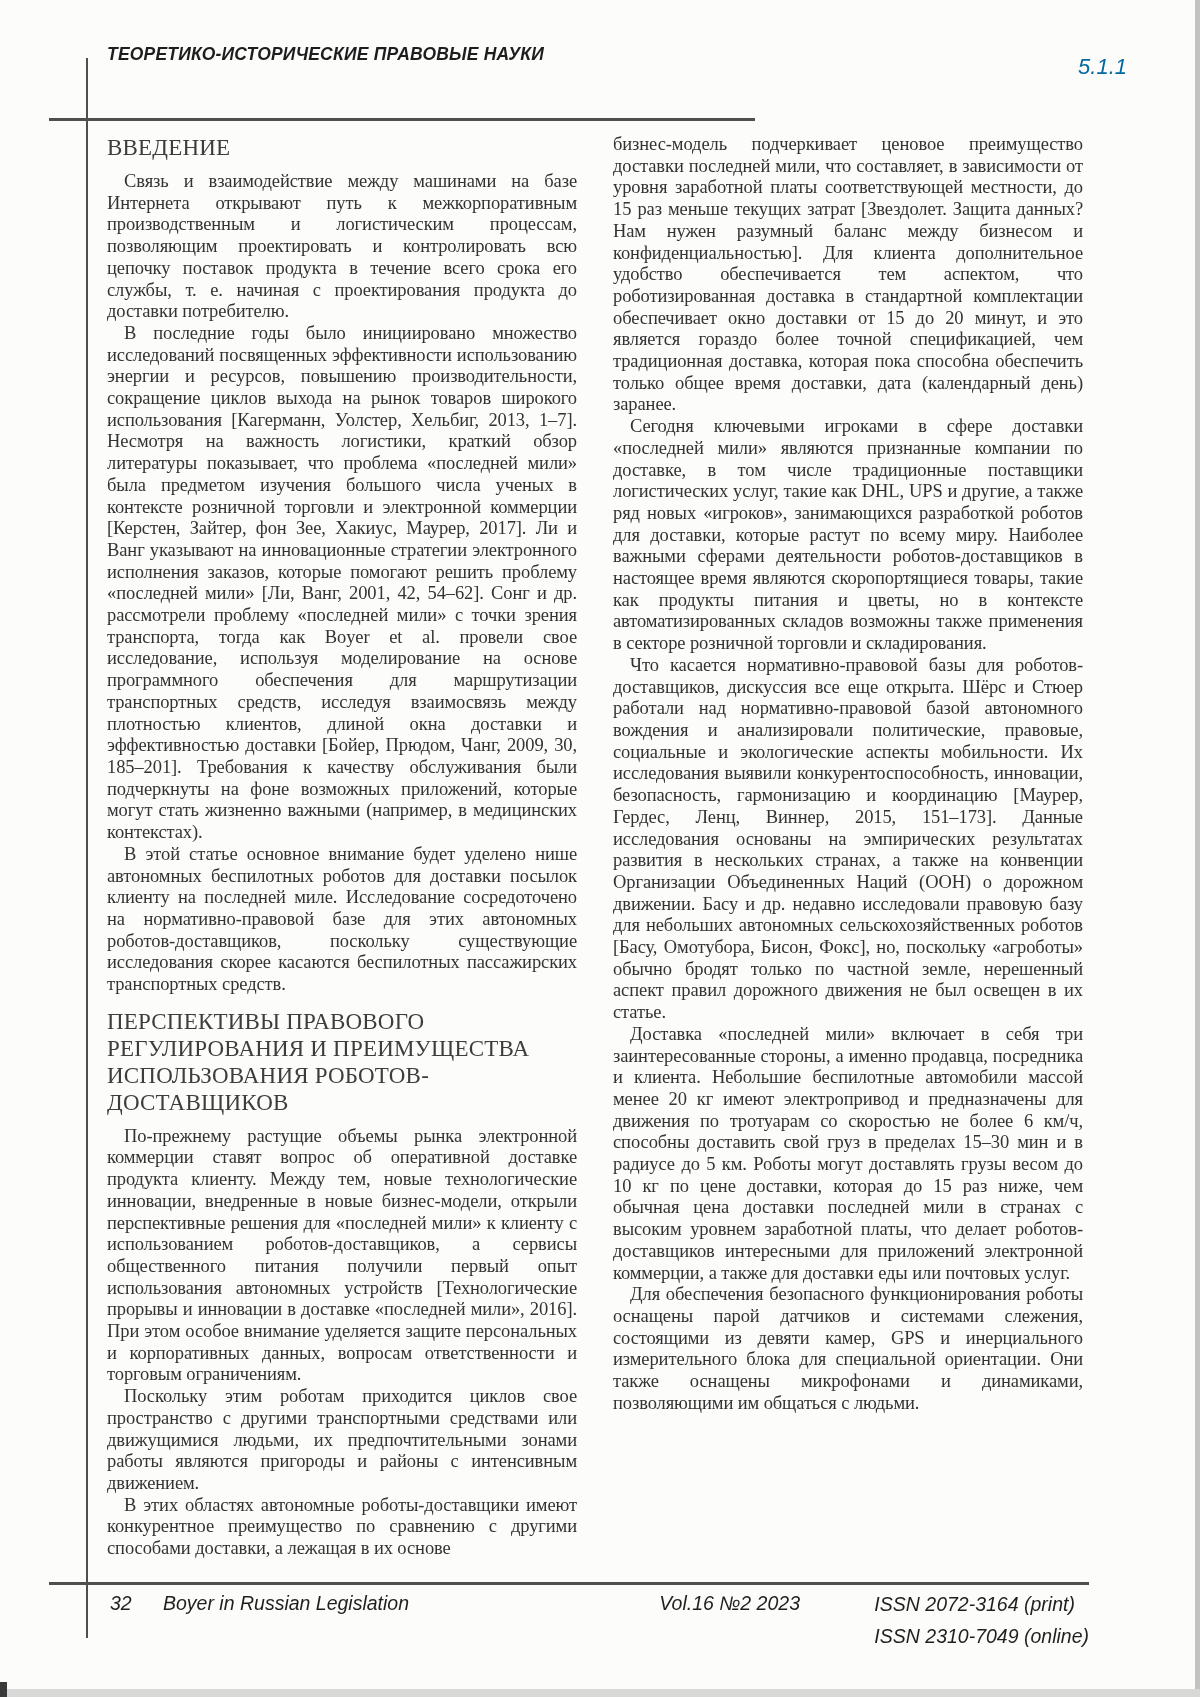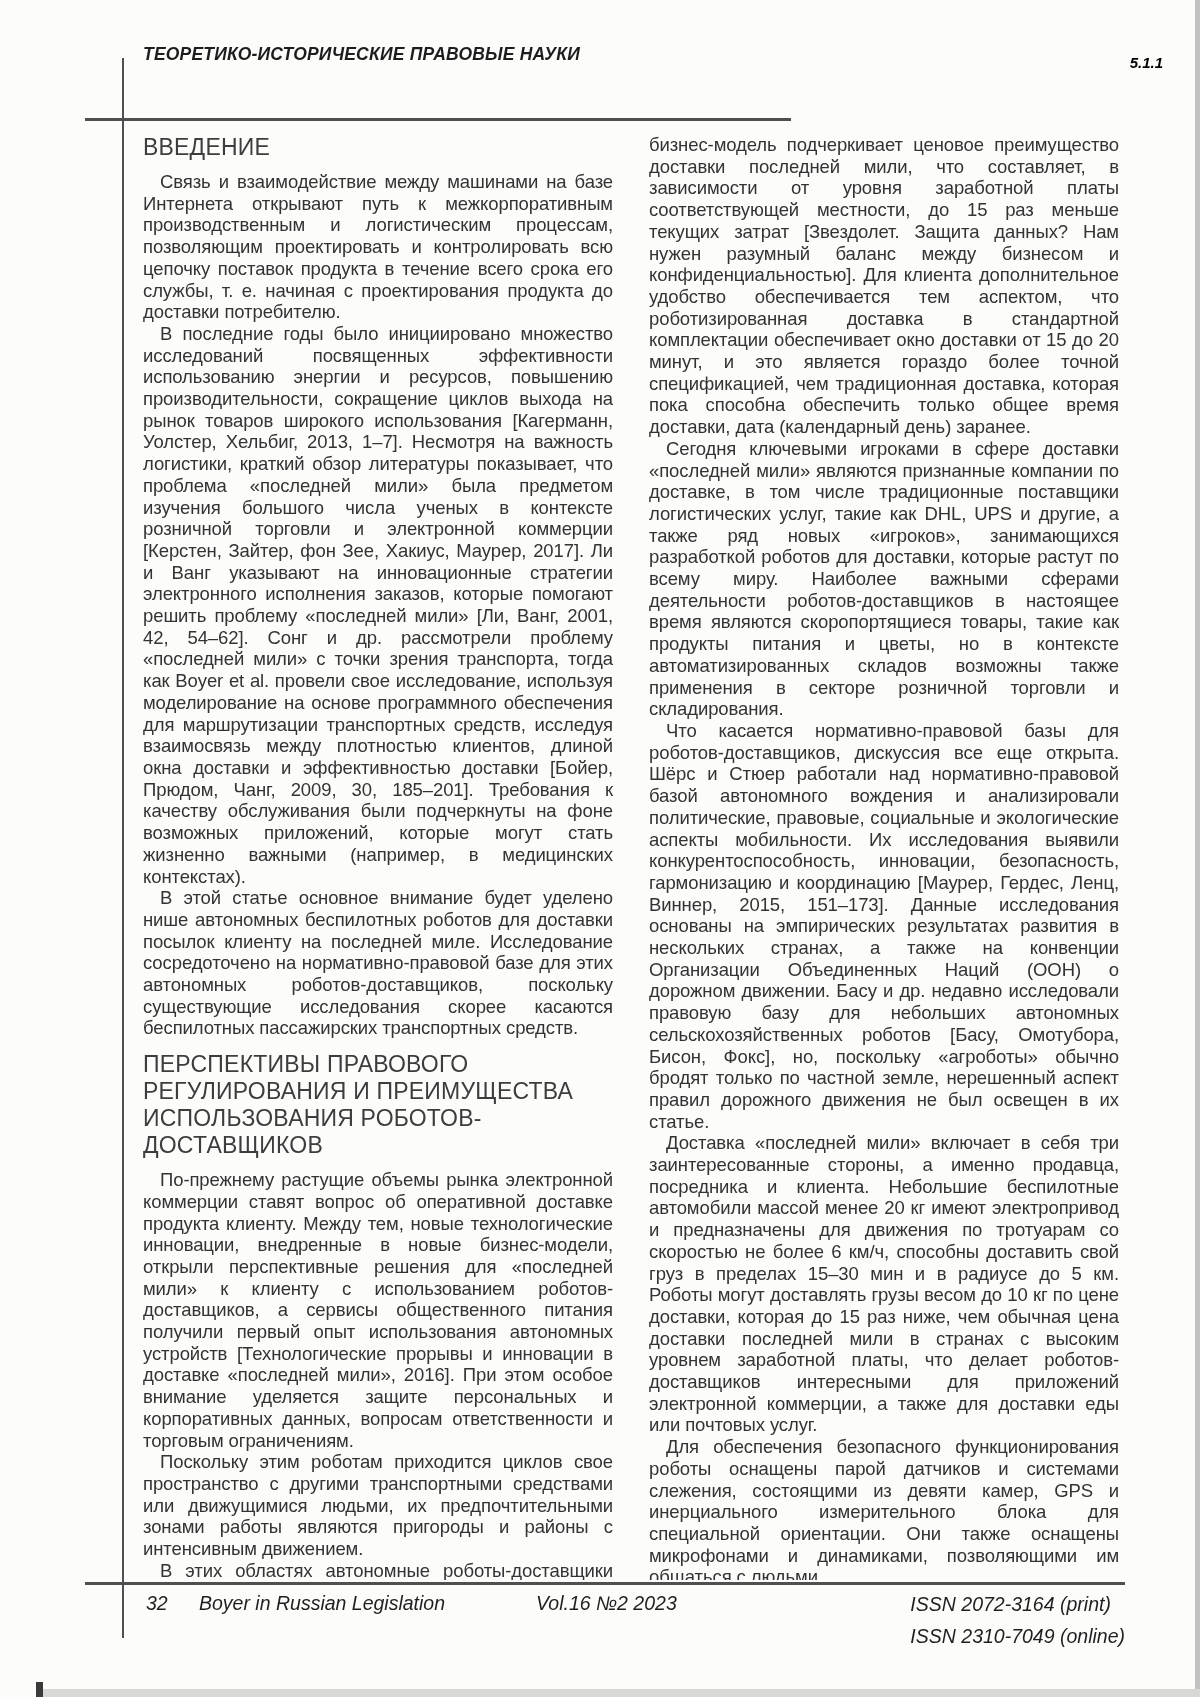--- a/index.html
+++ b/index.html
@@ -3,53 +3,53 @@
 <meta charset="utf-8">
 <style>
   html,body{margin:0;padding:0;}
   body{
     width:1200px;height:1697px;position:relative;
     background:#fcfcfb;
     font-family:"Liberation Sans",sans-serif;
     color:#2e2e2e;
     -webkit-font-smoothing:antialiased;
   }
-  .page{position:absolute;inset:0;overflow:hidden;margin-left:36px;}
+  .page{position:absolute;inset:0;overflow:hidden;}
 
   
   .edge-right{position:absolute;top:0;right:0;width:5px;height:1697px;background:#c2c2c2;}
   .edge-bottom{position:absolute;left:0;bottom:0;width:1200px;height:8px;background:#d8d8d6;}
   .edge-corner{position:absolute;left:0;bottom:0;width:7px;height:15px;background:#3a3a3a;}
 
   
   .vrule{position:absolute;left:86px;top:58px;width:2px;height:1580px;background:#4f4f4f;}
   .hrule{position:absolute;height:3px;background:#4f4f4f;}
   .hrule.top{left:49px;top:118px;width:706px;}
   .hrule.bottom{left:49px;top:1582px;width:1040px;}
 
   
   .header{position:absolute;left:107px;top:42px;width:1020px;display:flex;justify-content:space-between;align-items:flex-start;}
   .rubric{font-weight:bold;font-style:italic;font-size:17.5px;line-height:25px;color:#1d1d1d;letter-spacing:.2px;}
-  .code{font-weight:bold;font-style:italic;font-size:15px;color:#000000;margin-top:12px;}
+  .code{font-weight:normal;font-style:italic;font-size:22px;color:#0369a1;margin-top:12px;}
 
   
-  .main{position:absolute;left:107px;top:134px;width:976px;height:1446px;overflow:hidden;}
+  .main{position:absolute;left:107px;top:134px;width:976px;height:1446px;overflow:hidden;font-family:Liberation Serif, serif;}
   .col{position:absolute;top:0;width:470px;text-align:justify;font-size:18.5px;line-height:21.7px;letter-spacing:-0.1px;color:#333;}
   .col-left{left:0;}
   .col-right{left:506px;}
   .col p{margin:0;}
   .col p.indent{text-indent:17px;}
   h2{font-weight:normal;font-size:23px;line-height:27px;margin:0 0 10px 0;color:#3d3d3d;text-align:left;letter-spacing:.2px;}
   h2.mid{margin-top:12px;margin-bottom:10px;}
 
   
   .footer{position:absolute;left:0;top:1588px;width:1200px;font-style:italic;font-size:19.5px;color:#1f1f1f;}
   .f-pageno{position:absolute;left:110px;top:4px;}
   .f-journal{position:absolute;left:163px;top:4px;}
-  .f-volume{position:absolute;left:500px;width:300px;top:4px;text-align:left;}
+  .f-volume{position:absolute;left:500px;width:300px;top:4px;text-align:right;}
   .f-issn{position:absolute;right:111px;top:0;text-align:left;line-height:32px;}
 </style>
 </head>
 <body>
 
 <div class="page">
 
   <div class="vrule"></div>
 
   <div class="header">

